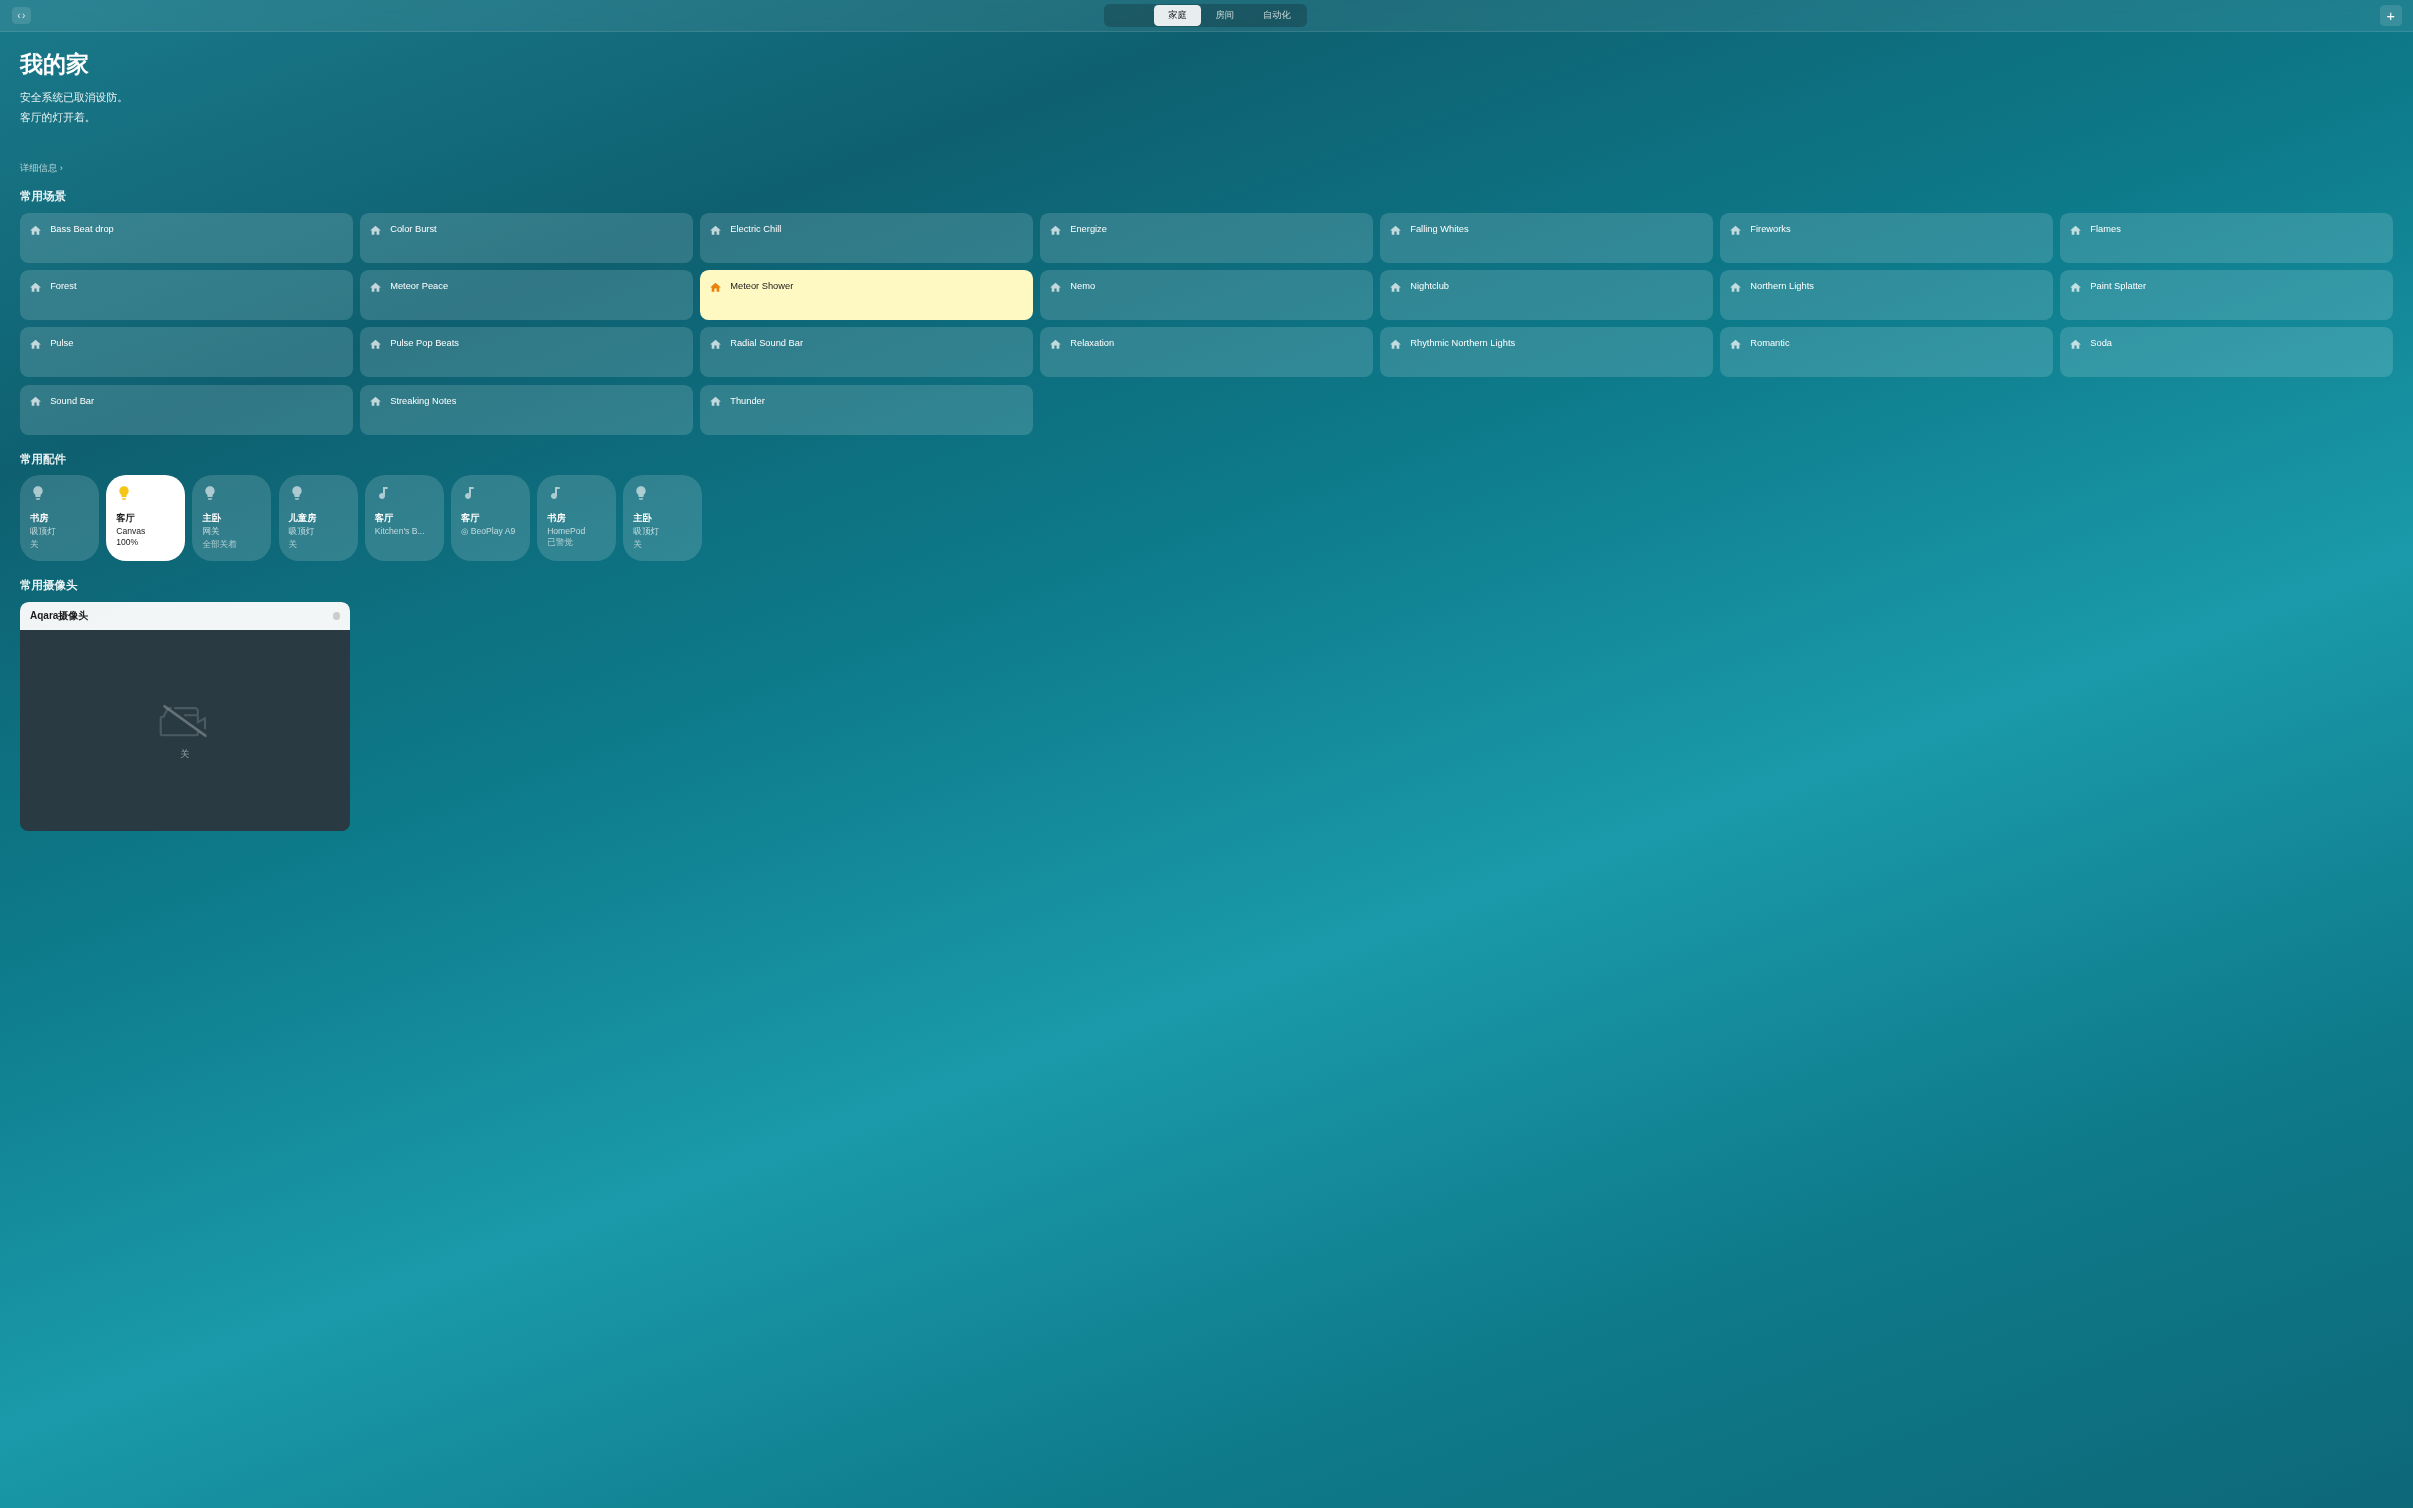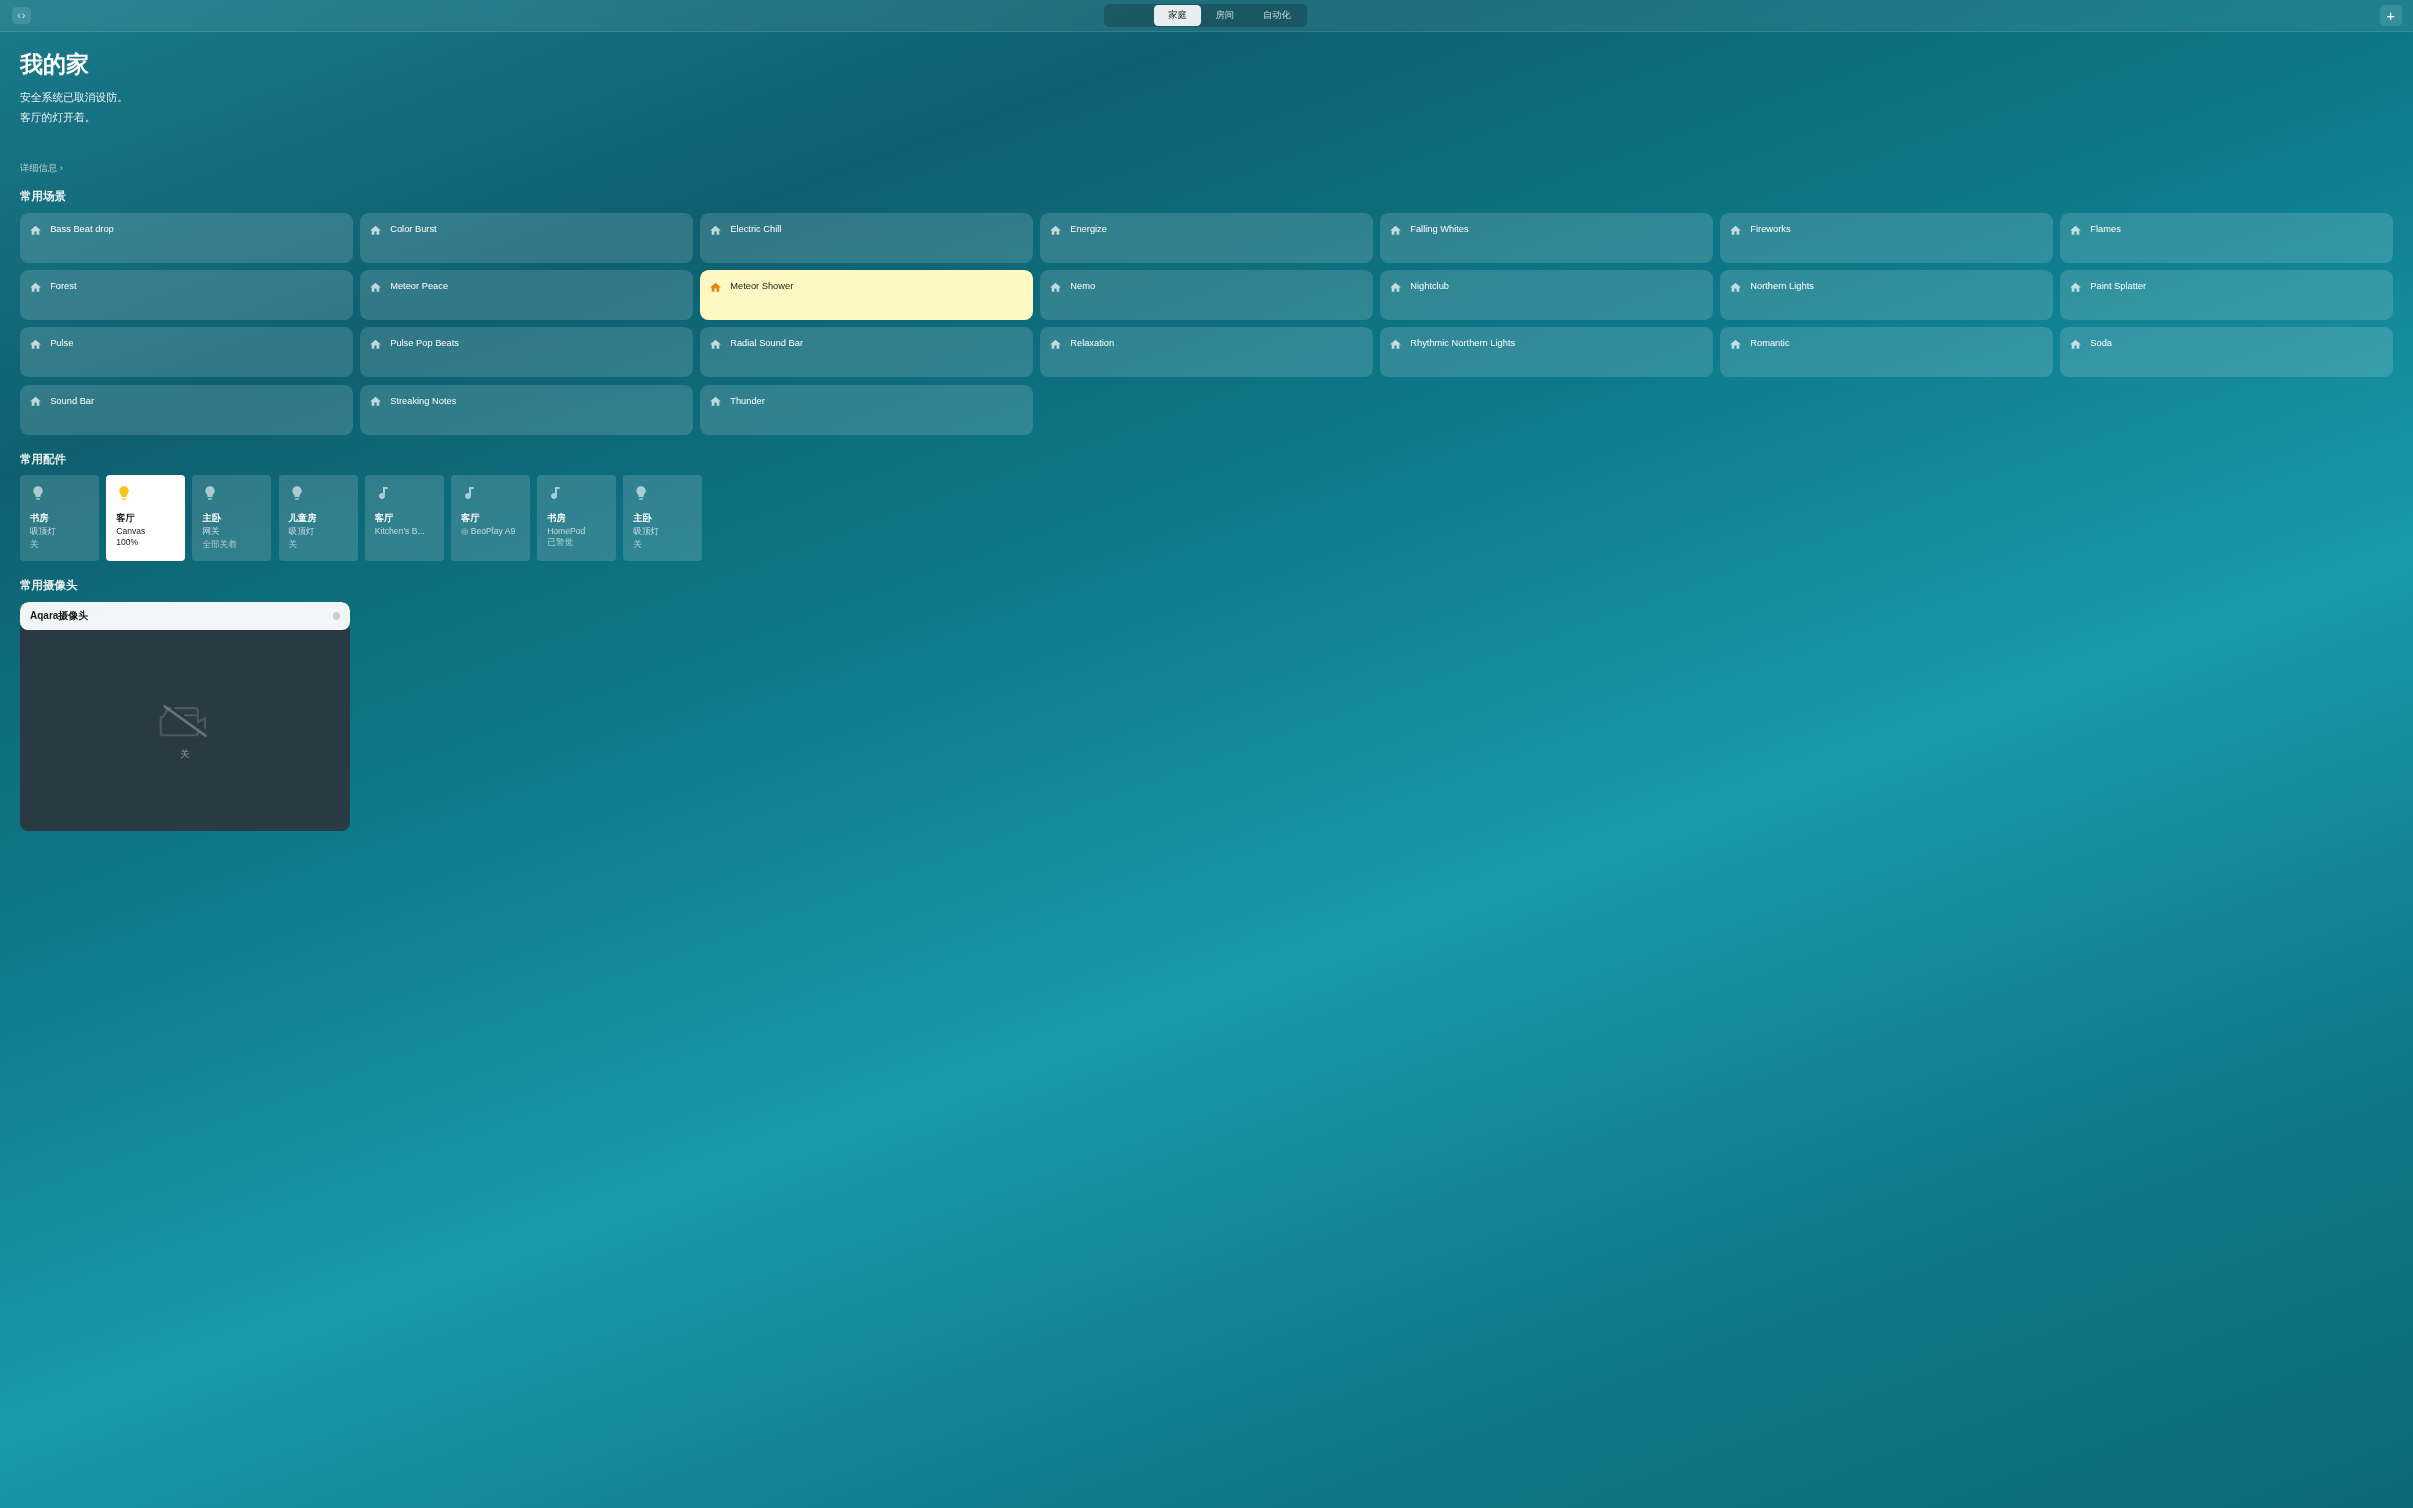--- a/index.html
+++ b/index.html
@@ -175,21 +175,21 @@
     .accessory-grid {
       display: flex;
       gap: 7.2px;
       flex-wrap: nowrap;
       margin-bottom: 17px;
       overflow-x: auto;
     }
 
     .accessory-card {
       background: rgba(255,255,255,0.15);
-      border-radius: 4px;
+      border-radius: 20px;
       padding: 10px;
       min-width: 72px;
       width: 79px;
       cursor: pointer;
       transition: background 0.2s;
       flex-shrink: 0;
     }
 
     .accessory-card.active {
       background: white;
@@ -238,21 +238,20 @@
       overflow: hidden;
     }
 
     .camera-header {
       display: flex;
       align-items: center;
       justify-content: space-between;
       padding: 7.2px 10px;
       background: rgba(255,255,255,0.95);
       color: #1a1a1a;
-      border-radius: 8px;
     }
 
     .camera-title {
       font-size: 10px;
       font-weight: 600;
       color: #1a1a1a;
     }
 
     .camera-dot {
       width: 7.2px;

